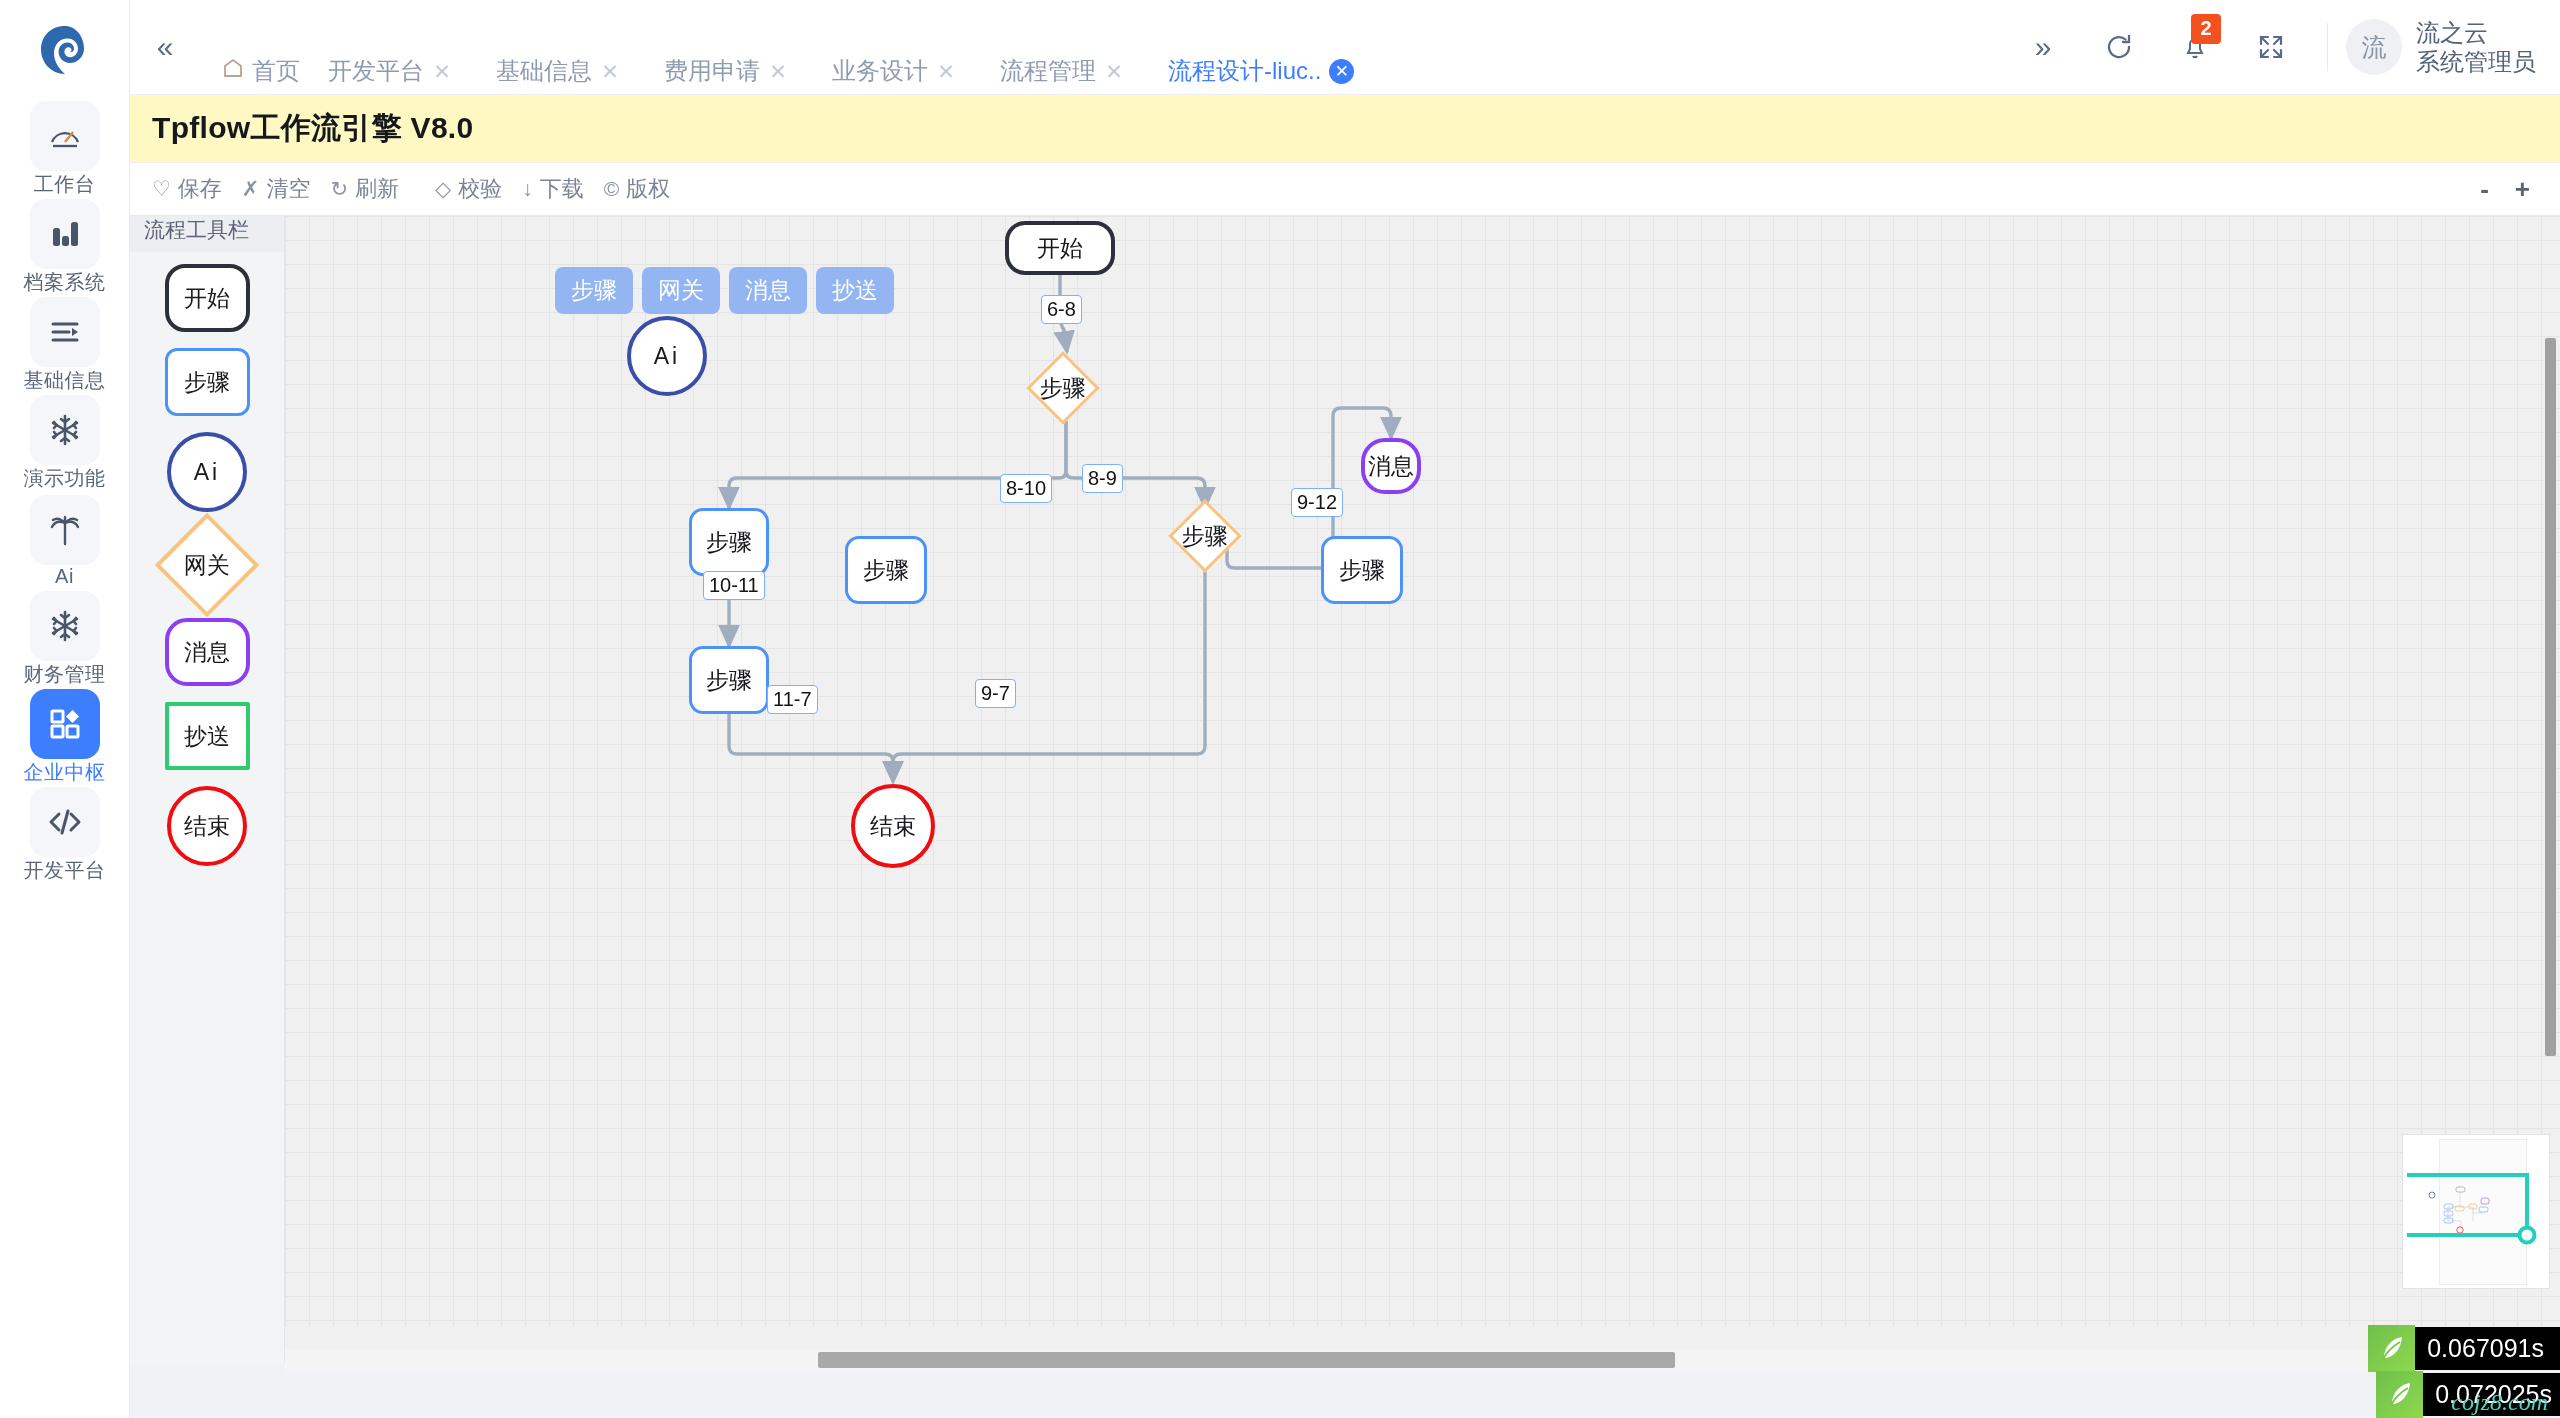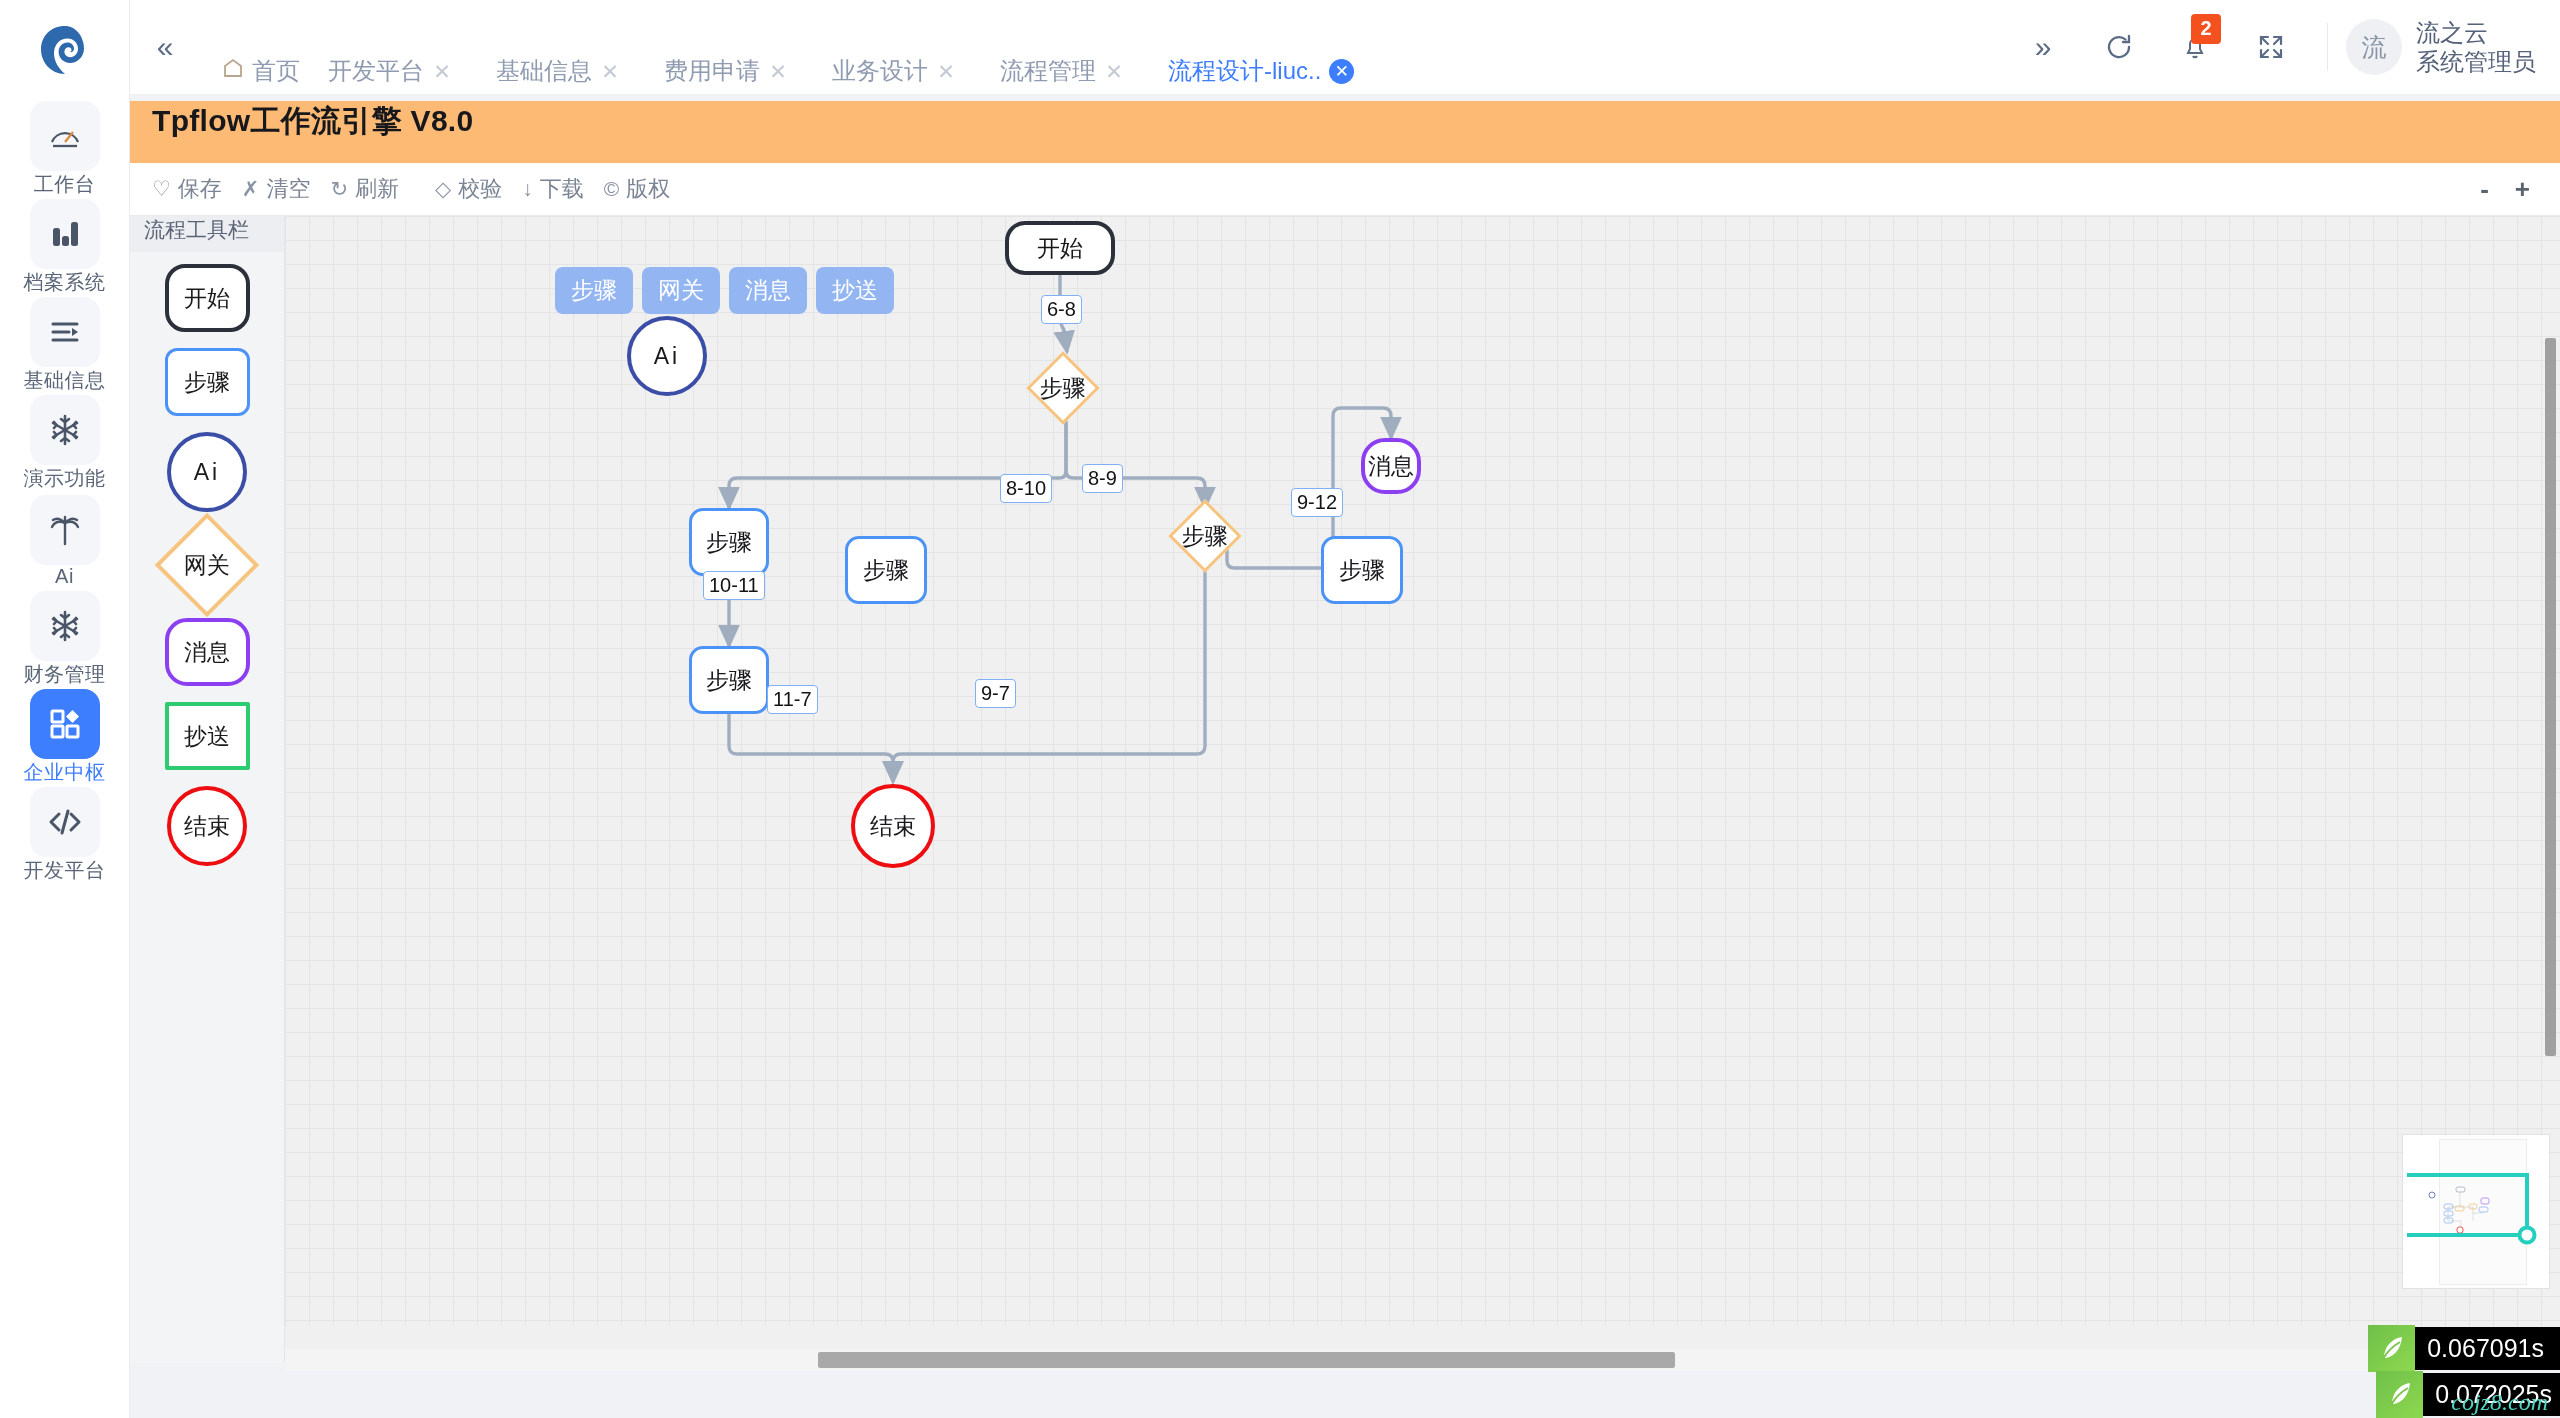--- a/index.html
+++ b/index.html
@@ -82,23 +82,23 @@
   #avatar {
     width: 56px; height: 56px; border-radius: 50%; background: #eef0f3;
     display: flex; align-items: center; justify-content: center;
     font-size: 25px; color: #8a95a6;
   }
   #user-text { display: flex; flex-direction: column; line-height: 1.22; }
   #user-text span { font-size: 24px; color: #55627a; white-space: nowrap; }
 
   
   #page-head {
-    position: absolute; left: 130px; top: 101px; width: 2430px; height: 68px;
-    background: #fdba74; border-bottom: 1px solid #ededed;
-    display: flex; padding-left: 22px; z-index: 20;
+    position: absolute; left: 130px; top: 95px; width: 2430px; height: 68px;
+    background: #fef9c3; border-bottom: 1px solid #ededed;
+    display: flex; align-items: center; padding-left: 22px; z-index: 20;
   }
   #page-title { font-size: 30px; font-weight: bold; color: #17181c; letter-spacing: .3px; }
 
   
   #action-bar {
     position: absolute; left: 130px; top: 163px; width: 2430px; height: 53px;
     background: #ffffff; border-bottom: 1px solid #e8eaed;
     display: flex; align-items: center; z-index: 20;
   }
   .act {

